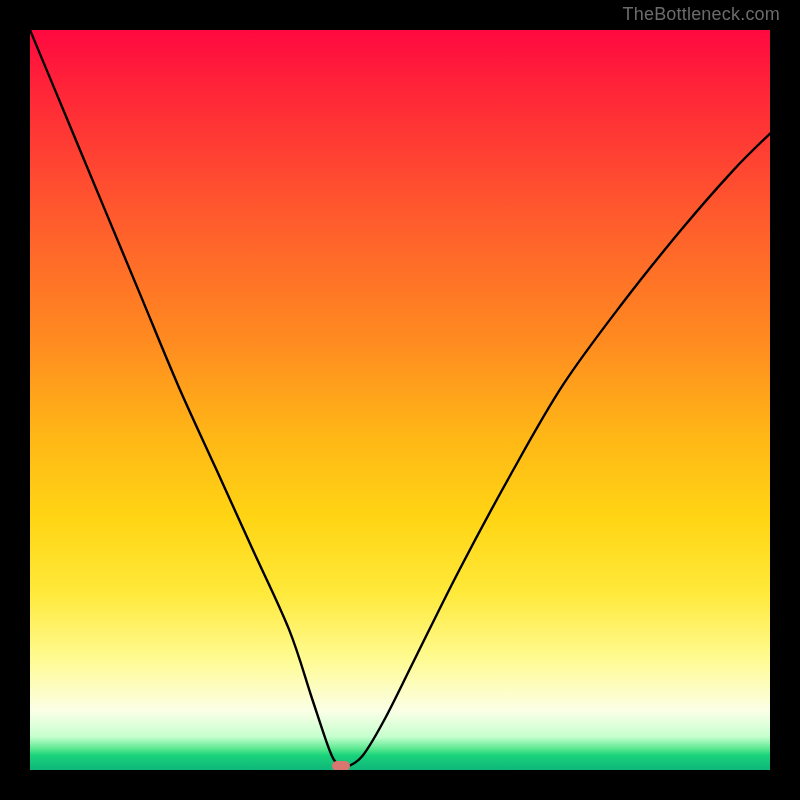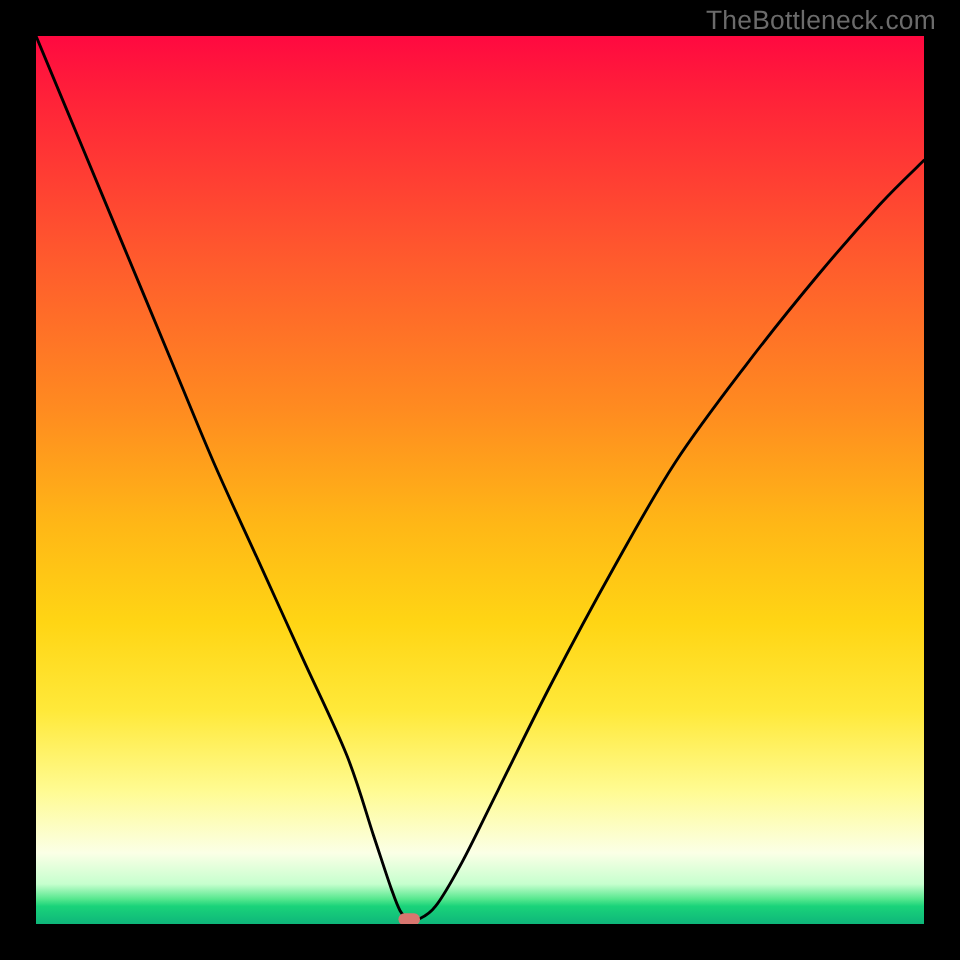--- a/index.html
+++ b/index.html
@@ -15,21 +15,21 @@
     position: relative;
     width: 800px;
     height: 800px;
     background: #000;
   }
   .watermark {
     position: absolute;
     top: 4px;
     right: 20px;
     color: #6b6b6b;
-    font-size: 22px;
+    font-size: 18px;
     font-weight: 500;
     letter-spacing: 0.2px;
     user-select: none;
   }
   .plot-area {
     position: absolute;
     left: 30px;
     top: 30px;
     width: 740px;
     height: 740px;

